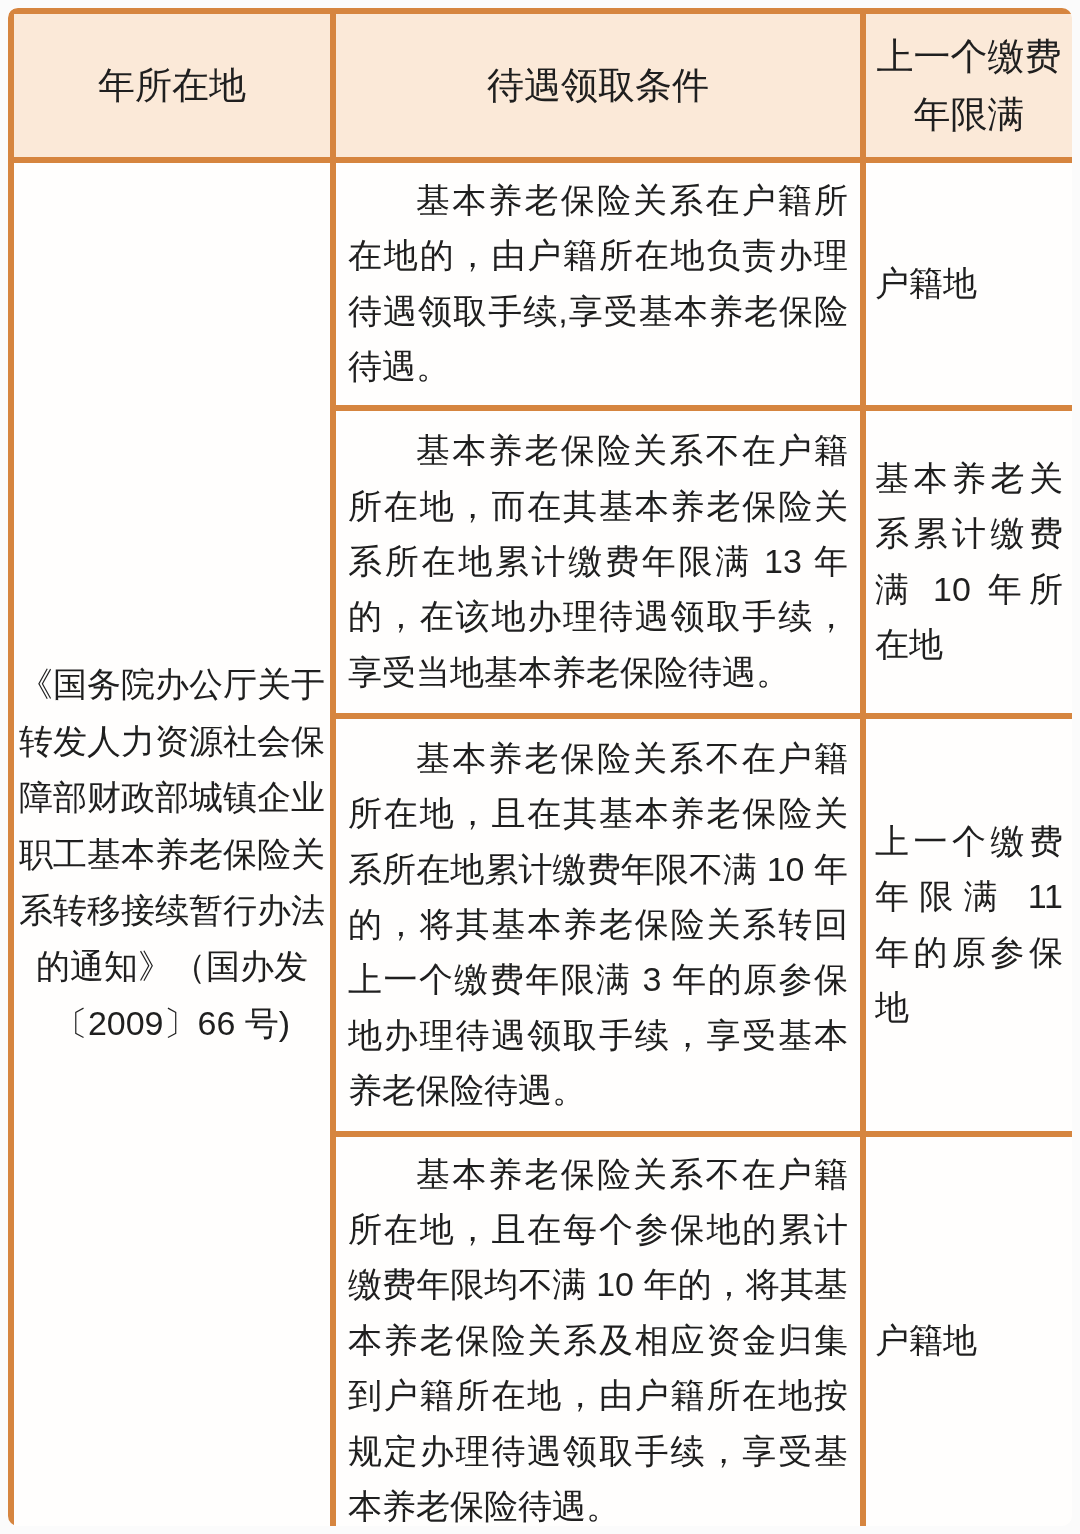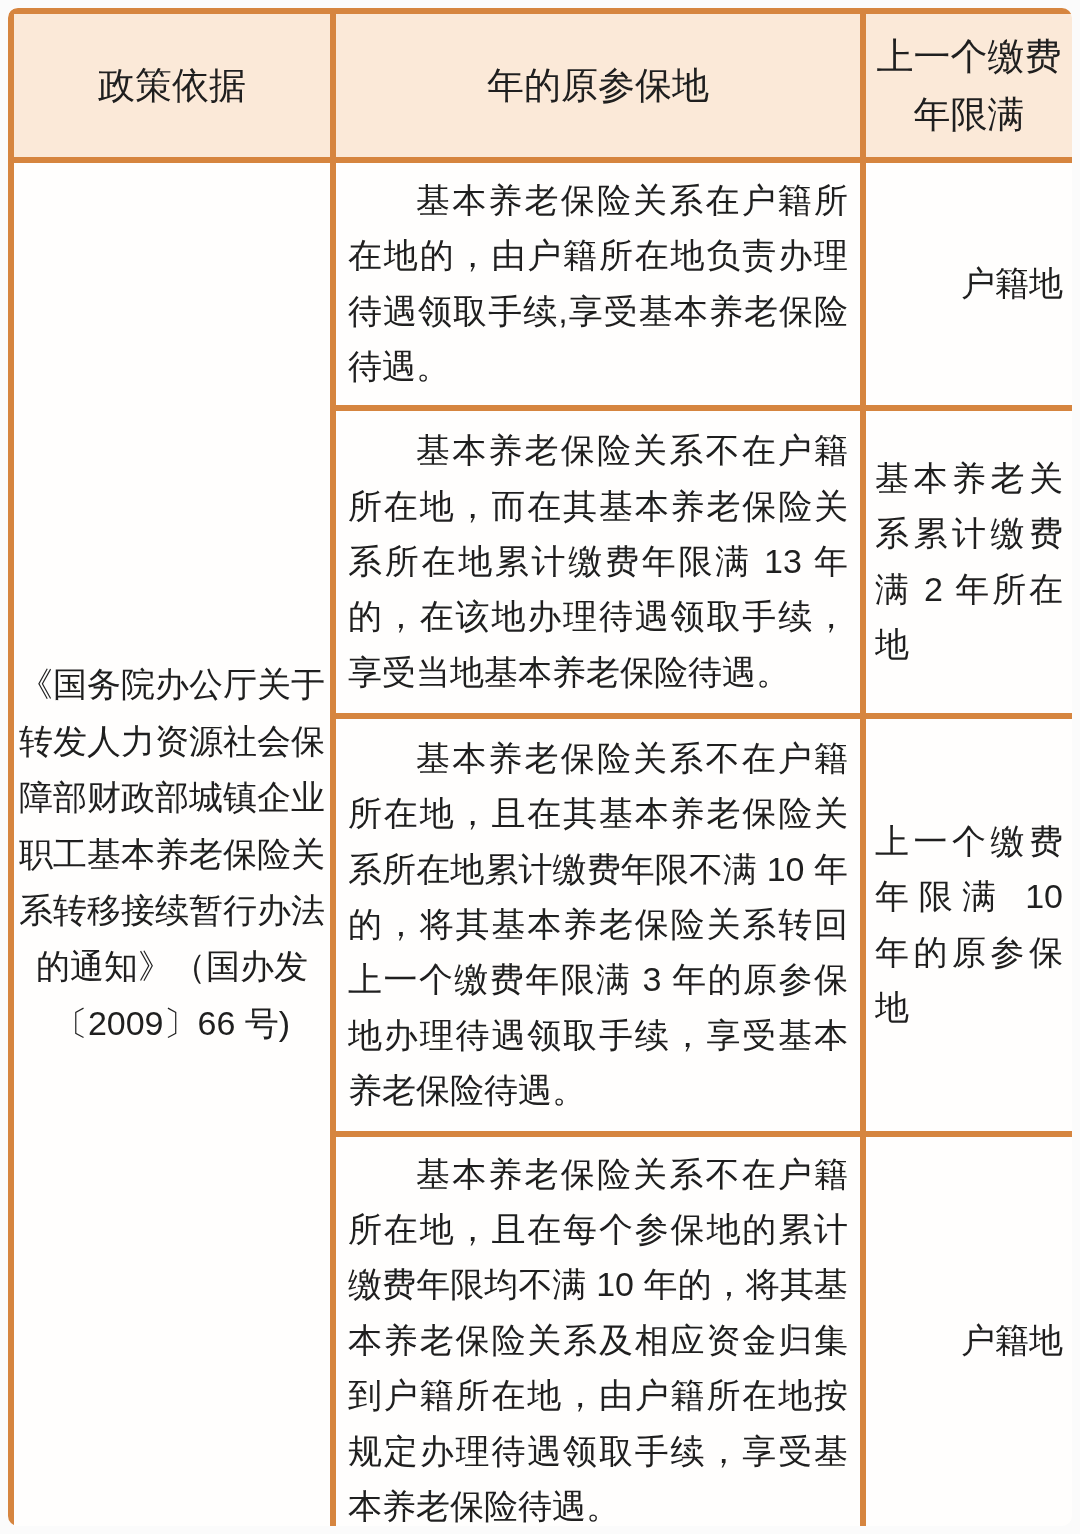--- a/index.html
+++ b/index.html
@@ -62,54 +62,54 @@
     line-height: 1.63;
     text-align: justify;
     text-indent: 2em;
     padding: 10px 12px;
   }
   td.loc-cell {
     font-size: 34px;
     line-height: 1.63;
     padding: 0 9px;
   }
-  td.loc-center { text-align: right; }
+  td.loc-center { text-align: left; }
   td.loc-justify { text-align: justify; }
 </style>
 </head>
 <body>
 
 <div class="page">
   <div class="tbl-wrap">
     <table class="policy-table">
       <colgroup>
         <col style="width:322px">
         <col style="width:530px">
         <col style="width:212px">
       </colgroup>
       <thead>
         <tr>
-          <th>政策依据</th>
-          <th>年的原参保地</th>
+          <th>年所在地</th>
+          <th>待遇领取条件</th>
           <th>上一个缴费年限满</th>
         </tr>
       </thead>
       <tbody>
         <tr class="r1">
           <td class="policy-cell" rowspan="4">《国务院办公厅关于转发人力资源社会保障部财政部城镇企业职工基本养老保险关系转移接续暂行办法的通知》（国办发〔2009〕66 号)</td>
           <td class="cond-cell">基本养老保险关系在户籍所在地的，由户籍所在地负责办理待遇领取手续,享受基本养老保险待遇。</td>
           <td class="loc-cell loc-center">户籍地</td>
         </tr>
         <tr class="r2">
           <td class="cond-cell">基本养老保险关系不在户籍所在地，而在其基本养老保险关系所在地累计缴费年限满 13 年的，在该地办理待遇领取手续，享受当地基本养老保险待遇。</td>
-          <td class="loc-cell loc-justify">基本养老关系累计缴费满 2 年所在地</td>
+          <td class="loc-cell loc-justify">基本养老关系累计缴费满 10 年所在地</td>
         </tr>
         <tr class="r3">
           <td class="cond-cell">基本养老保险关系不在户籍所在地，且在其基本养老保险关系所在地累计缴费年限不满 10 年的，将其基本养老保险关系转回上一个缴费年限满 3 年的原参保地办理待遇领取手续，享受基本养老保险待遇。</td>
-          <td class="loc-cell loc-justify">上一个缴费年限满 10 年的原参保地</td>
+          <td class="loc-cell loc-justify">上一个缴费年限满 11 年的原参保地</td>
         </tr>
         <tr class="r4">
           <td class="cond-cell">基本养老保险关系不在户籍所在地，且在每个参保地的累计缴费年限均不满 10 年的，将其基本养老保险关系及相应资金归集到户籍所在地，由户籍所在地按规定办理待遇领取手续，享受基本养老保险待遇。</td>
           <td class="loc-cell loc-center">户籍地</td>
         </tr>
       </tbody>
     </table>
   </div>
 </div>
 

